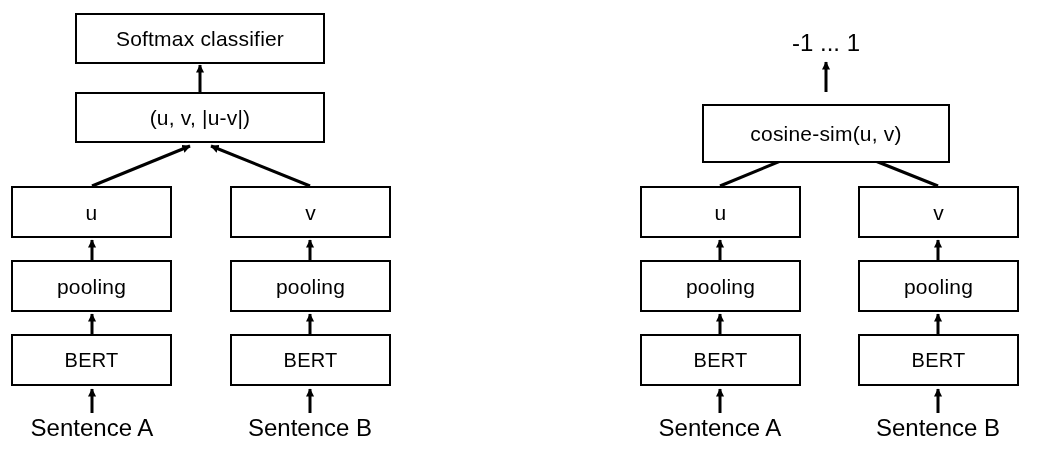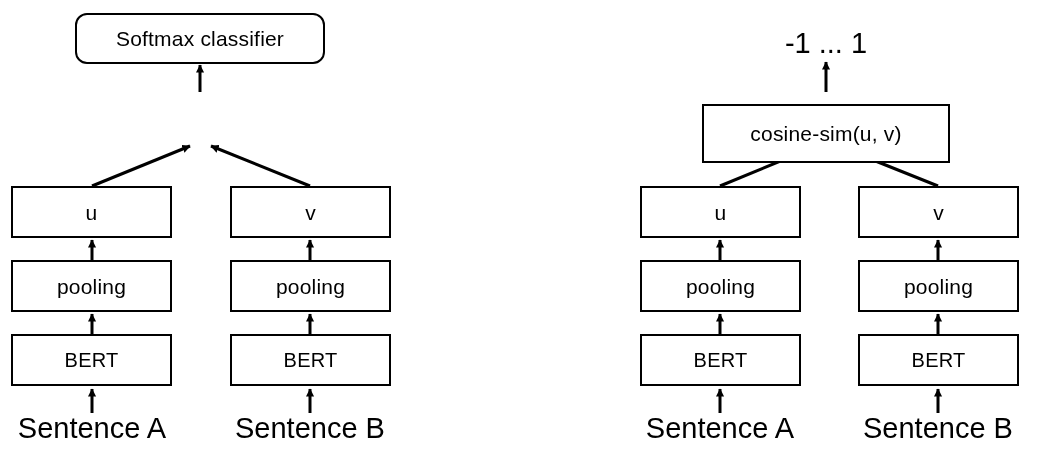--- a/index.html
+++ b/index.html
@@ -27,21 +27,21 @@
     color: #000000;
     font-size: 21px;
     line-height: 1;
     white-space: nowrap;
     letter-spacing: 0.2px;
   }
   .node.small  { font-size: 20px; text-align: center; }
   .plain-label {
     position: absolute;
     color: #000000;
-    font-size: 29px;
+    font-size: 24px;
     line-height: 1;
     white-space: nowrap;
     text-align: center;
     display: flex;
     align-items: center;
     justify-content: center;
   }
   .arrow-layer {
     position: absolute;
     left: 0;
@@ -91,22 +91,23 @@
 
     <line x1="938" y1="260" x2="938" y2="240" stroke="#000000" stroke-width="3" marker-end="url(#ah)"></line>
 
     <line x1="720" y1="334" x2="720" y2="314" stroke="#000000" stroke-width="3" marker-end="url(#ah)"></line>
     <line x1="938" y1="334" x2="938" y2="314" stroke="#000000" stroke-width="3" marker-end="url(#ah)"></line>
 
     <line x1="720" y1="413" x2="720" y2="389" stroke="#000000" stroke-width="3" marker-end="url(#ah)"></line>
     <line x1="938" y1="413" x2="938" y2="389" stroke="#000000" stroke-width="3" marker-end="url(#ah)"></line>
   </svg>
 
-  <div class="node" style="left:75px; top:13px; width:250px; height:51px;border-radius:12px;">Softmax classifier</div>
+  <div class="node" style="left:75px; top:13px; width:250px; height:51px;">Softmax classifier</div>
 
+  <div class="node" style="left:75px; top:92px; width:250px; height:51px;">(u, v, |u-v|)</div>
 
   <div class="node" style="left:11px; top:186px; width:161px; height:52px;">u</div>
 
   <div class="node" style="left:230px; top:186px; width:161px; height:52px;">v</div>
 
   <div class="node" style="left:11px; top:260px; width:161px; height:52px;">pooling</div>
 
   <div class="node" style="left:230px; top:260px; width:161px; height:52px;">pooling</div>
 
   <div class="node small" style="left:11px; top:334px; width:161px; height:52px;">BERT</div>

